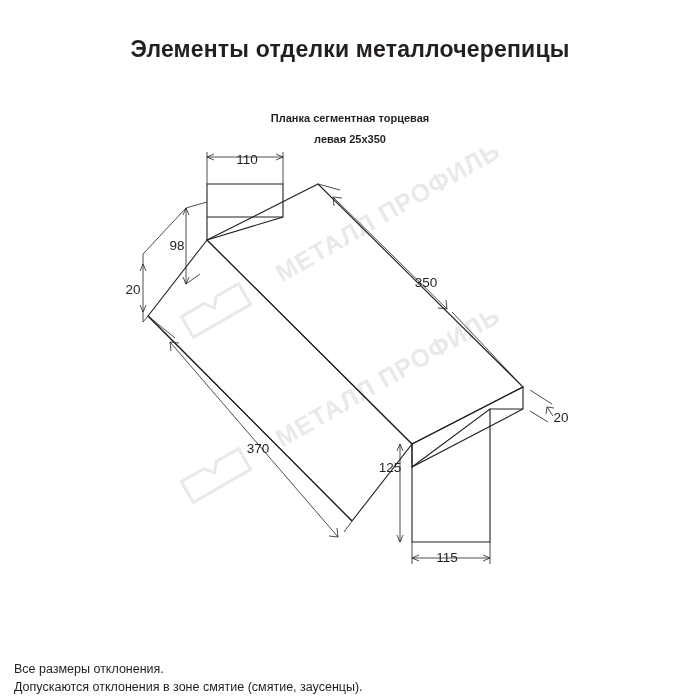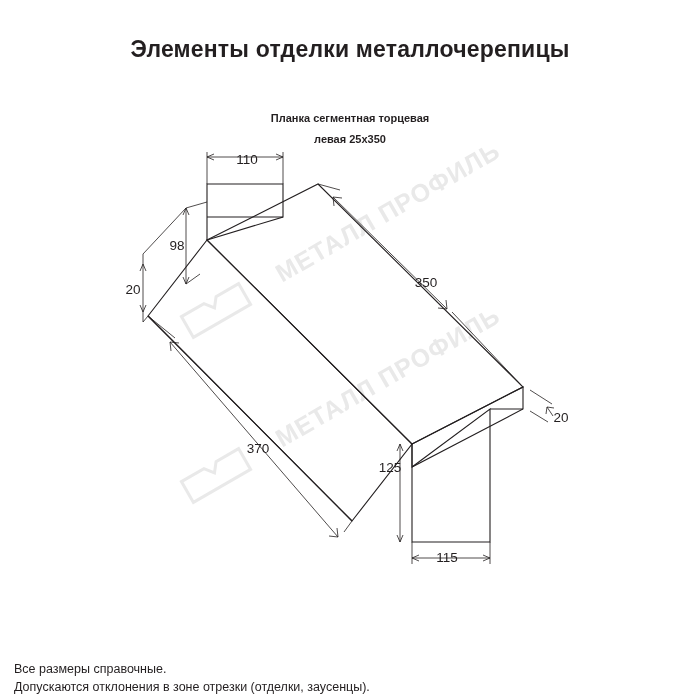--- a/index.html
+++ b/index.html
@@ -163,16 +163,16 @@
       <text class="dim-label" x="177" y="238" text-anchor="middle">98</text>
       <text class="dim-label" x="133" y="282" text-anchor="middle">20</text>
       <text class="dim-label" x="426" y="275" text-anchor="middle">350</text>
       <text class="dim-label" x="258" y="441" text-anchor="middle">370</text>
       <text class="dim-label" x="561" y="410" text-anchor="middle">20</text>
       <text class="dim-label" x="390" y="460" text-anchor="middle">125</text>
       <text class="dim-label" x="447" y="550" text-anchor="middle">115</text>
     </g>
   </svg>
 
-  <div class="footnote l1">Все размеры справочные.</div>
-  <div class="footnote l2">Допускаются отклонения в зоне отрезки (отделки, заусенцы).</div>
+  <div class="footnote l1">Все размеры отклонения.</div>
+  <div class="footnote l2">Допускаются отклонения в зоне смятие (смятие, заусенцы).</div>
 
 </div>
 
 </body></html>

